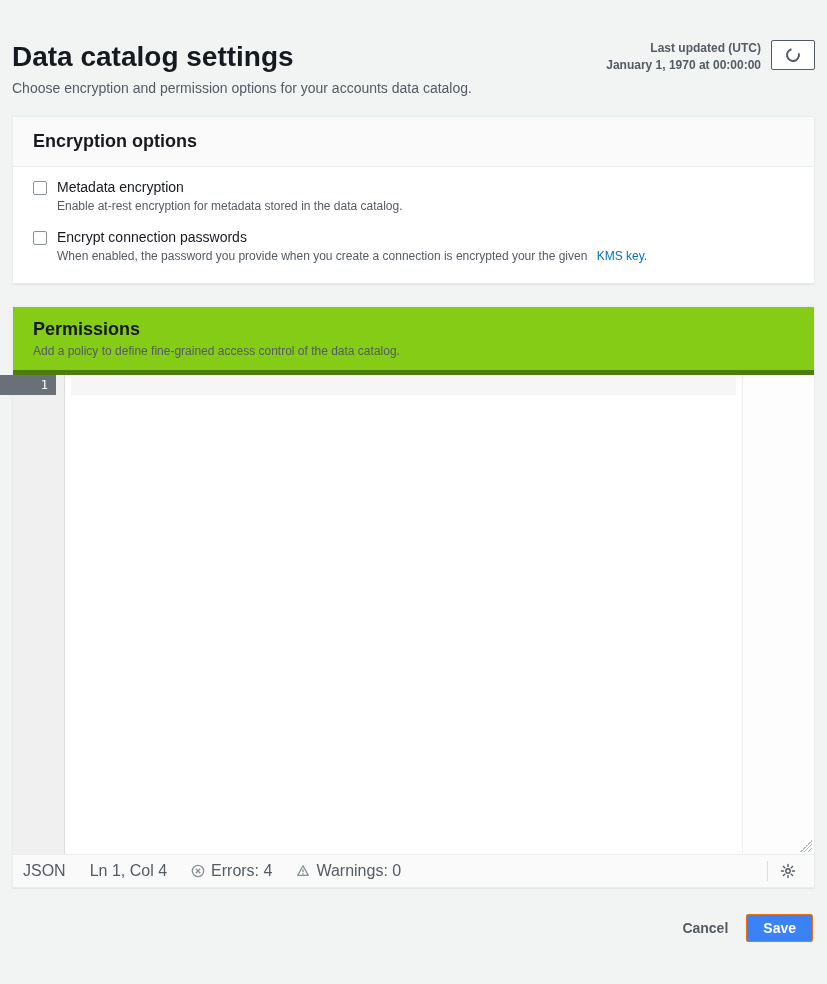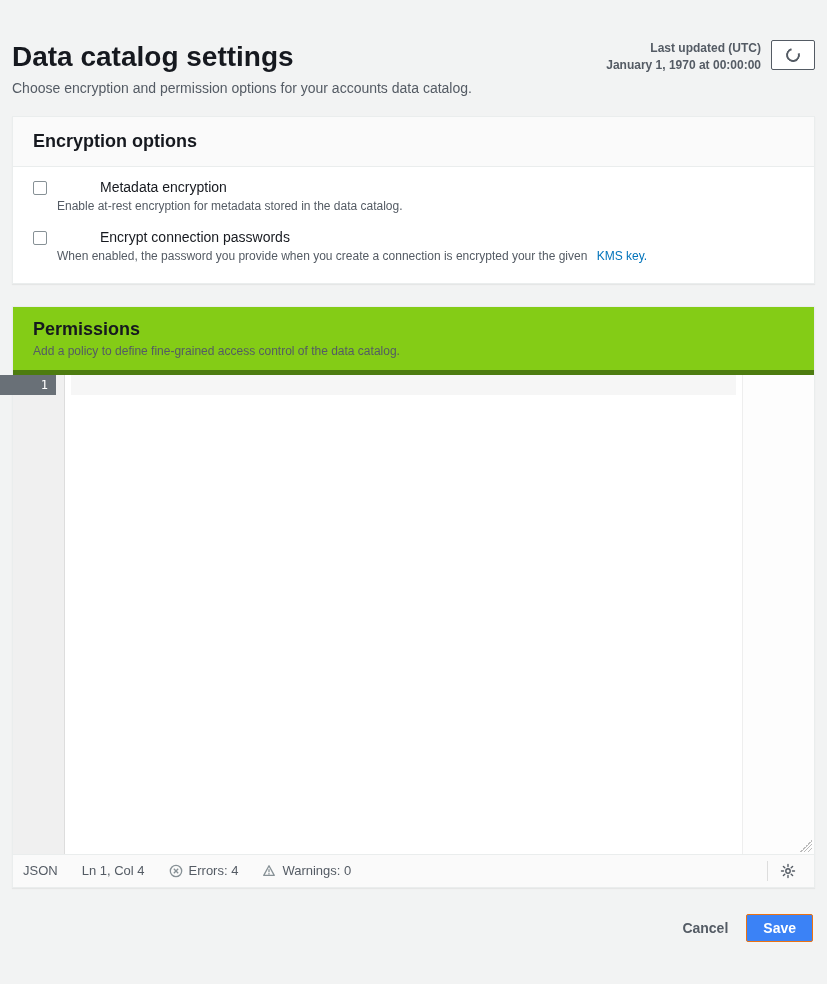--- a/index.html
+++ b/index.html
@@ -90,21 +90,20 @@
     border: 1px solid #879196;
     border-radius: 2px;
     flex-shrink: 0;
     margin-top: 2px;
     background: #fff;
   }
   .field-label {
     font-size: 14px;
     color: #16191f;
     margin-bottom: 4px;
-    margin-left: 43px;
   }
   .field-desc {
     font-size: 12px;
     color: #545b64;
   }
   .link {
     color: #0073bb;
     font-size: 12px;
     margin-left: 6px;
   }
@@ -182,21 +181,21 @@
     bottom: 2px;
     width: 12px;
     height: 12px;
     background:
       linear-gradient(135deg, transparent 0 50%, #bbb 50% 55%, transparent 55% 65%, #bbb 65% 70%, transparent 70% 80%, #bbb 80% 85%, transparent 85%);
   }
   .statusbar {
     display: flex;
     align-items: center;
     padding: 6px 10px;
-    font-size: 13px;
+    font-size: 16px;
     color: #545b64;
     background: #fafafa;
   }
   .statusbar .sb-item { margin-right: 24px; display: flex; align-items: center; gap: 6px; }
   .statusbar .spacer { flex: 1; }
   .gear-wrap {
     border-left: 1px solid #ddd;
     padding: 2px 8px 2px 12px;
   }
   .gear-icon svg { display: block; }

